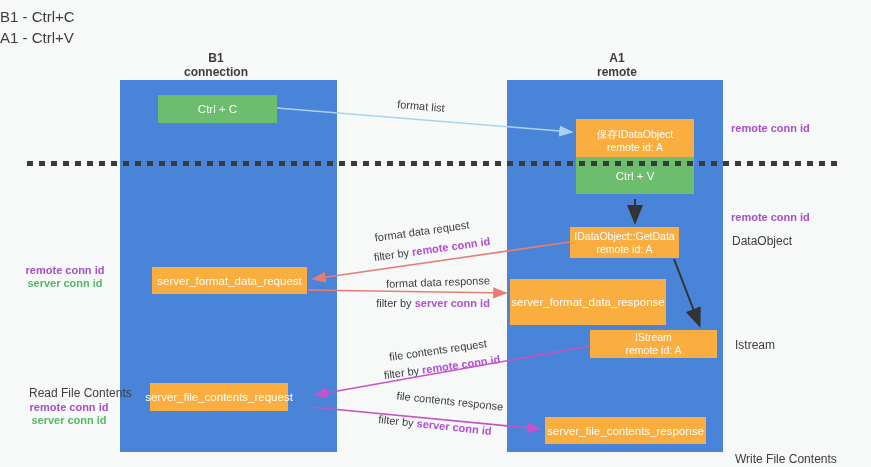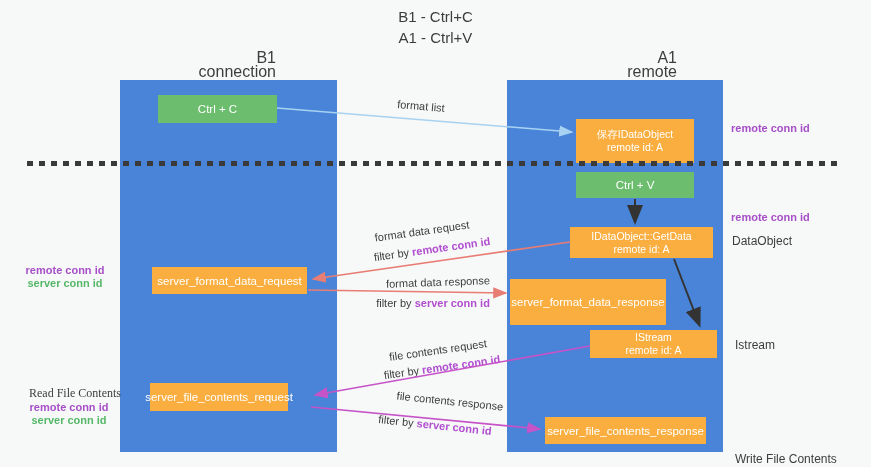--- a/index.html
+++ b/index.html
@@ -1,27 +1,27 @@
 <!DOCTYPE html>
 <html><head>
 <meta charset="utf-8">
 <style>
   html,body { margin:0; padding:0; }
   body { font-family:"Liberation Sans", sans-serif; }
   .canvas { position:relative; width:871px; height:467px; background:#f7f8f8; overflow:hidden; }
 
-  .title { position:absolute; top:6px; left:0; width:100%; text-align:center;
+  .title { position:absolute; top:6px; left:0; width:100%; 
            font-size:15px; line-height:21px; color:#3d3d3d; z-index:2; }
 
   .col { position:absolute; top:80px; height:372px; background:#4a84d8; z-index:1; }
   .col-left  { left:120px; width:217px; }
   .col-right { left:507px; width:216px; }
 
-  .colhead { position:absolute; top:51px; width:120px; text-align:right;
-             font-size:16px; line-height:14px; color:#3d3d3d; z-index:2; }
+  .colhead { position:absolute; top:51px; width:120px; text-align:center;
+             font-size:12px; line-height:14px; color:#3d3d3d; z-index:2;font-weight:bold; }
 
   .node { position:absolute; display:flex; flex-direction:column; align-items:center;
           justify-content:center; color:#ffffff; text-align:right; z-index:3;
           font-size:11.5px; }
   .node.two { font-size:10.5px; line-height:13px; }
   .orange { background:#f9ae3f; }
   .green  { background:#6cbe6e; }
 
   .sidelabel { position:absolute; font-size:12px; color:#3d3d3d; white-space:nowrap; z-index:3; }
   .stack { text-align:center; font-size:11px; line-height:13px; }
@@ -63,25 +63,25 @@
 
   <div class="node green" style="left:158px; top:95px; width:119px; height:28px;">
     <span>Ctrl + C</span>
   </div>
 
   <div class="node orange two" style="left:576px; top:119px; width:118px; height:44px;">
     <span>保存IDataObject</span>
     <span>remote id: A</span>
   </div>
 
-  <div class="node green" style="left:576px; top:172px; width:118px; height:26px;">
+  <div class="node green" style="left:576px; top:157px; width:118px; height:37px;">
     <span>Ctrl + V</span>
   </div>
 
-  <div class="node orange two" style="left:570px; top:227px; width:143px; height:31px;">
+  <div class="node orange two" style="left:570px; top:227px; width:109px; height:31px;">
     <span>IDataObject::GetData</span>
     <span>remote id: A</span>
   </div>
 
   <div class="node orange" style="left:152px; top:267px; width:155px; height:27px;">
     <span>server_format_data_request</span>
   </div>
 
   <div class="node orange" style="left:510px; top:279px; width:156px; height:46px;">
     <span>server_format_data_response</span>
@@ -103,21 +103,21 @@
   <div class="sidelabel purple" style="left:731px; top:122px; font-size:11px;">remote conn id</div>
   <div class="sidelabel purple" style="left:731px; top:211px; font-size:11px;">remote conn id</div>
   <div class="sidelabel" style="left:732px; top:234px;">DataObject</div>
   <div class="sidelabel" style="left:735px; top:338px;">Istream</div>
   <div class="sidelabel" style="left:735px; top:424px;margin-top:28px;">Write File Contents</div>
 
   <div class="sidelabel stack" style="left:19px; top:264px; width:92px;">
     <div class="purple">remote conn id</div>
     <div class="greentxt">server conn id</div>
   </div>
-  <div class="sidelabel" style="left:29px; top:386px;font-family:Liberation Serif, serif;">Read File Contents</div>
+  <div class="sidelabel" style="left:29px; top:386px;">Read File Contents</div>
   <div class="sidelabel stack" style="left:23px; top:401px; width:92px;">
     <div class="purple">remote conn id</div>
     <div class="greentxt">server conn id</div>
   </div>
 
   <div class="edge-label" style="left:421px; top:106px; transform:translate(-50%,-50%) rotate(5deg);">format list</div>
 
   <div class="edge-label" style="left:422px; top:231px; transform:translate(-50%,-50%) rotate(-8deg);">format data request</div>
   <div class="edge-label" style="left:432px; top:249px; transform:translate(-50%,-50%) rotate(-8deg);">
     <span>filter by </span><span class="filterkey">remote conn id</span>

